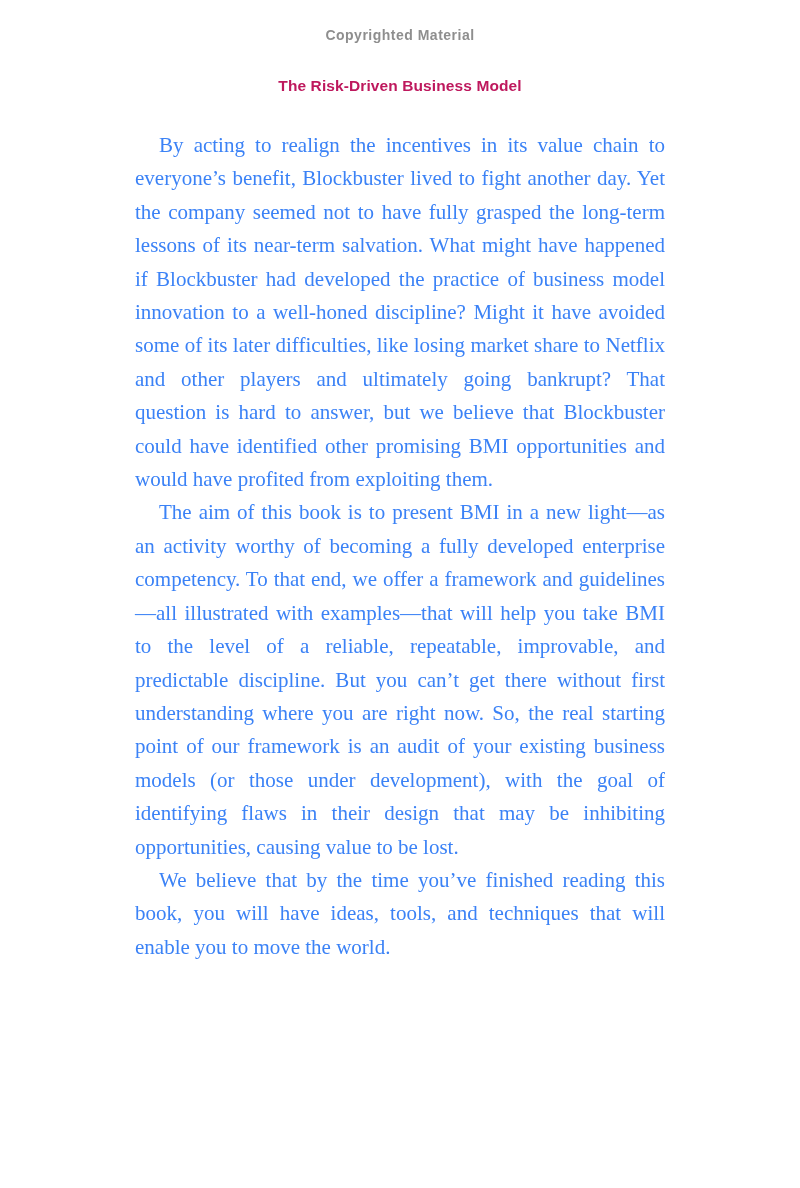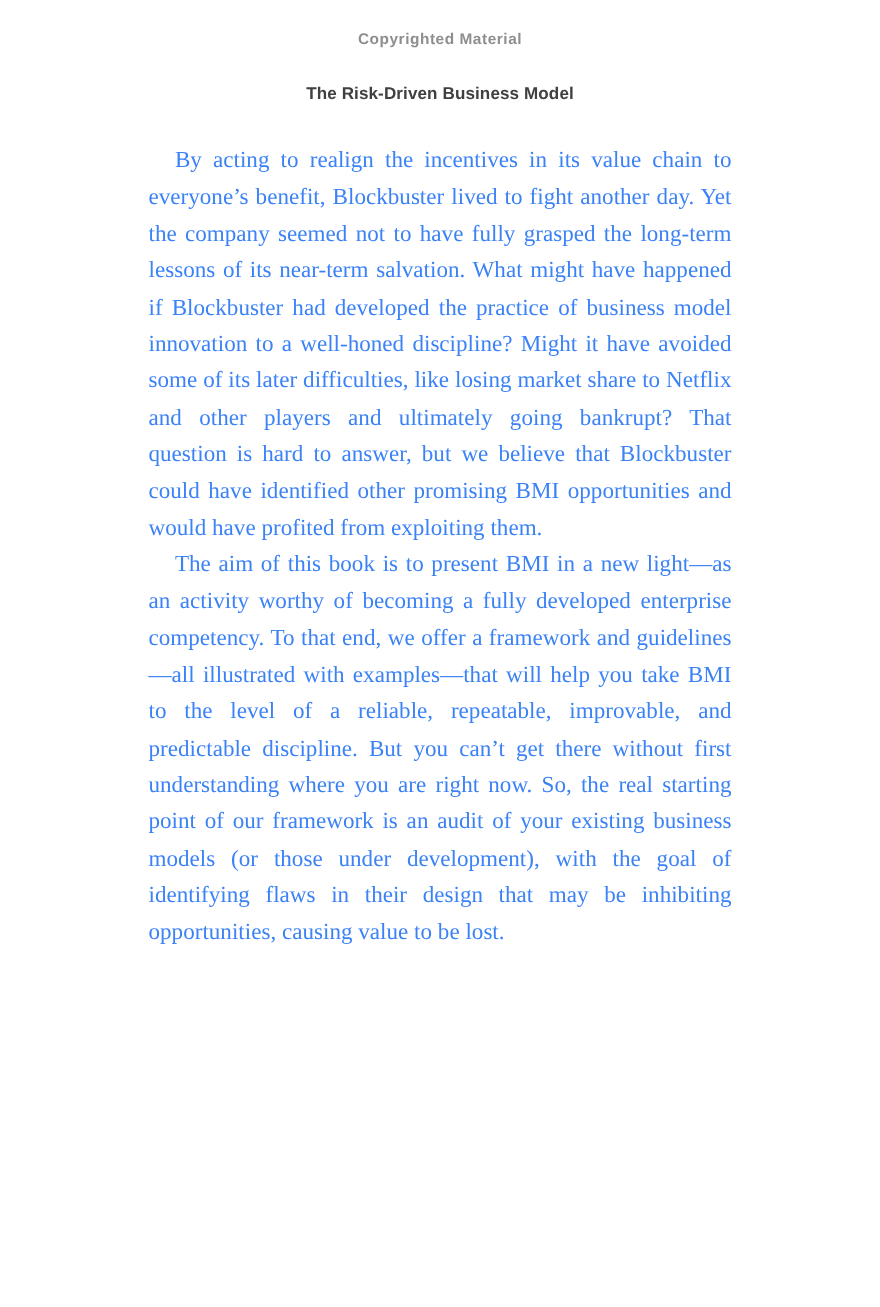--- a/index.html
+++ b/index.html
@@ -31,21 +31,21 @@
   .chapter-title {
     position: absolute;
     top: 77px;
     left: 0;
     width: 100%;
     text-align: center;
     font-family: "Liberation Sans", sans-serif;
     font-weight: bold;
     font-size: 15.5px;
     letter-spacing: 0.1px;
-    color: #404040;
+    color: #be185d;
   }
   .body-text {
     position: absolute;
     top: 129px;
     left: 135px;
     width: 530px;
     color: #3b82f6;
     font-size: 21px;
     line-height: 33.4px;
     text-align: justify;
@@ -74,19 +74,20 @@
 
 <div class="page">
 
   <div class="copyright-notice copyright-top">Copyrighted Material</div>
 
   <div class="chapter-title">The Risk-Driven Business Model</div>
 
   <div class="body-text">
     <p>By acting to realign the incentives in its value chain to everyone’s benefit, Blockbuster lived to fight another day. Yet the company seemed not to have fully grasped the long-term lessons of its near-term salvation. What might have happened if Blockbuster had developed the practice of business model innovation to a well-honed discipline? Might it have avoided some of its later difficulties, like losing market share to Netflix and other players and ultimately going bankrupt? That question is hard to answer, but we believe that Blockbuster could have identified other promising BMI opportunities and would have profited from exploiting them.</p>
     <p>The aim of this book is to present BMI in a new light—as an activity worthy of becoming a fully developed enterprise competency. To that end, we offer a framework and guidelines—all illustrated with examples—that will help you take BMI to the level of a reliable, repeatable, improvable, and predictable discipline. But you can’t get there without first understanding where you are right now. So, the real starting point of our framework is an audit of your existing business models (or those under development), with the goal of identifying flaws in their design that may be inhibiting opportunities, causing value to be lost.</p>
+    <p>We believe that by the time you’ve finished reading this book, you will have ideas, tools, and techniques that will enable you to move the world.</p>
   </div>
 
   <div class="page-number">10</div>
 
   <div class="copyright-notice copyright-bottom">Copyrighted Material</div>
 
 </div>
 
 </body></html>

